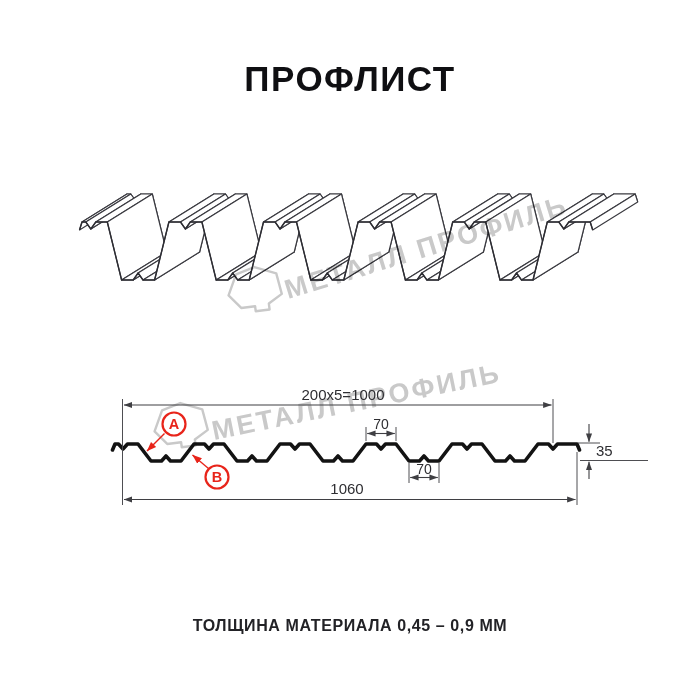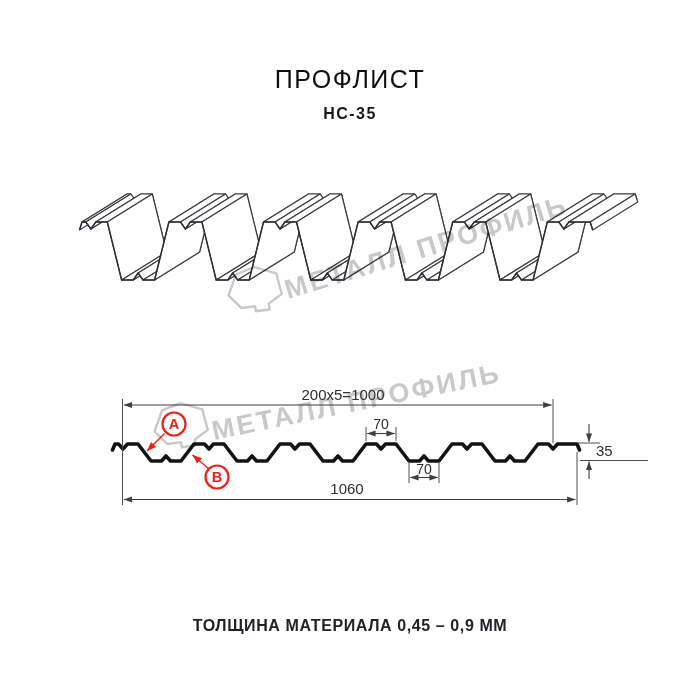--- a/index.html
+++ b/index.html
@@ -1,19 +1,19 @@
 <!DOCTYPE html>
 <html><head>
 <meta charset="utf-8">
 <style>
   html,body{margin:0;padding:0;background:#ffffff;}
   .page{position:relative;width:700px;height:700px;background:#fff;overflow:hidden;
         font-family:"Liberation Sans",sans-serif;}
   .hdr{position:absolute;top:57px;left:0;right:0;text-align:center;}
-  .hdr h1{margin:8px;font-size:25px;font-weight:400;letter-spacing:1.5px;color:#0f0f12;}
+  .hdr h1{margin:2px;font-size:35px;font-weight:700;letter-spacing:1.5px;color:#0f0f12;}
   .hdr .sub{margin-top:11px;font-size:16px;font-weight:700;letter-spacing:1.5px;color:#17171a;}
   .ftr{position:absolute;top:617px;left:0;right:0;text-align:center;
        font-size:16px;font-weight:700;letter-spacing:.6px;color:#222226;}
   svg.draw{position:absolute;left:0;top:0;}
   .ext{stroke:#4e4e52;stroke-width:1;fill:none;}
   .dim{stroke:#3f3f43;stroke-width:1.1;fill:none;}
   .dimtx{font-family:"Liberation Sans",sans-serif;font-size:15px;fill:#2e2e32;}
   .dimtx.sm{font-size:14px;}
   .callout-line{stroke:#e8241a;stroke-width:1.4;fill:none;}
   .callout-circle{stroke:#e8241a;stroke-width:2.2;fill:#ffffff;}
@@ -24,21 +24,20 @@
            letter-spacing:2.5px;fill:#c9c9c9;}
   .wm .logo{stroke:#c9c9c9;stroke-width:2.4;fill:none;stroke-linejoin:round;}
 </style>
 </head>
 <body>
 
 <div class="page">
 
   <div class="hdr">
     <h1>ПРОФЛИСТ</h1>
-    <div class="sub">НС-35</div>
   </div>
 
   <svg class="draw" width="700" height="700" viewBox="0 0 700 700">
     <defs>
       <marker id="arD" viewBox="0 0 10 10" refX="9.3" refY="5" markerWidth="9" markerHeight="9" orient="auto-start-reverse" markerUnits="userSpaceOnUse">
         <path d="M0,1.6 L9.6,5 L0,8.4 Z" fill="#3f3f43"></path>
       </marker>
       <marker id="arR" viewBox="0 0 10 10" refX="9.3" refY="5" markerWidth="10" markerHeight="10" orient="auto" markerUnits="userSpaceOnUse">
         <path d="M0,1.4 L9.6,5 L0,8.6 Z" fill="#e8241a"></path>
       </marker>

